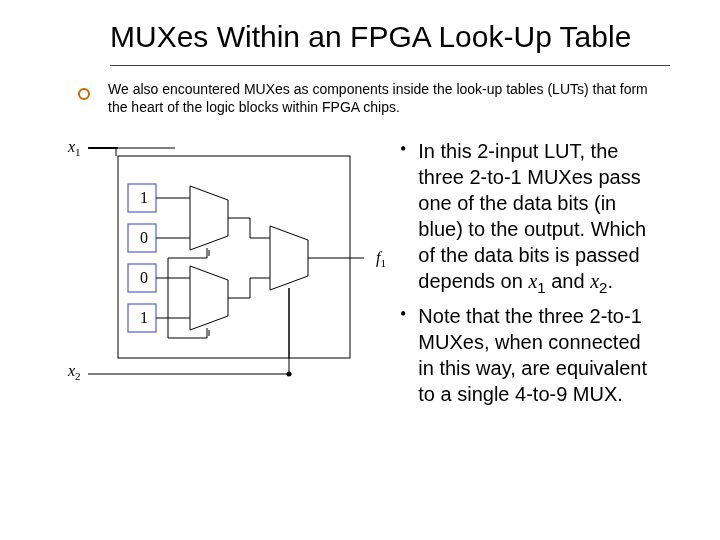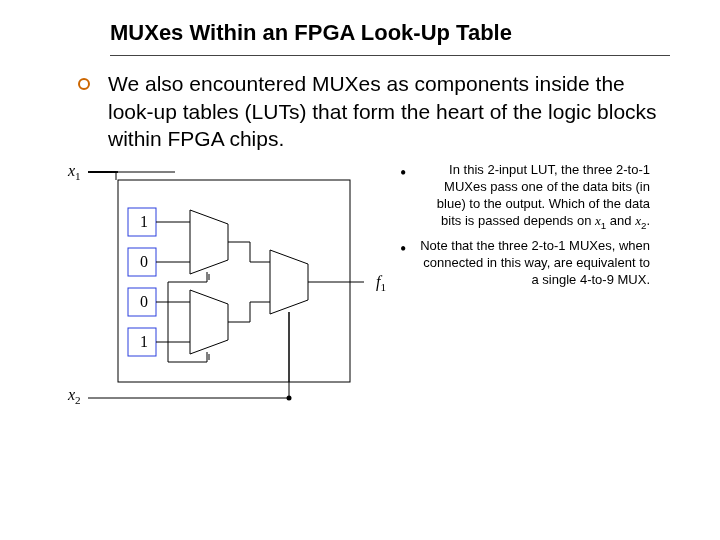--- a/index.html
+++ b/index.html
@@ -9,22 +9,22 @@
     background: #fff;
     font-family: Arial, Helvetica, sans-serif;
     color: #000;
     position: relative;
     overflow: hidden;
   }
   .slide {
     padding: 20px 40px 20px 60px;
   }
   .title {
-    font-size: 22px;
-    font-weight: bold;
+    font-size: 30px;
+    font-weight: normal;
     line-height: 1.15;
     padding-left: 50px;
     padding-right: 40px;
   }
   .hr {
     border: none;
     border-top: 1px solid #444;
     margin: 10px 0 14px 50px;
     width: 560px;
   }
@@ -37,29 +37,28 @@
     height: 12px;
     border: 2px solid #cc6600;
     border-radius: 50%;
     flex: 0 0 auto;
     margin-top: 8px;
     margin-right: 18px;
     margin-left: 18px;
   }
   .body-text {
     font-family: Verdana, Geneva, sans-serif;
-    font-size: 21px;
+    font-size: 14px;
     line-height: 1.3;
     padding-right: 10px;
   }
   .lower {
     display: flex;
-    margin-top: 10px;
+    margin-top: 22px;
     padding-left: 0;
-    text-align: right;
   }
   .diagram-wrap {
     flex: 0 0 340px;
     position: relative;
     height: 260px;
   }
   .notes {
     flex: 1 1 auto;
     padding-right: 30px;
   }
@@ -69,21 +68,21 @@
   }
   .note-dot {
     flex: 0 0 auto;
     font-size: 18px;
     line-height: 1.3;
     padding: 0 12px 0 0;
     font-family: "Times New Roman", serif;
   }
   .note-text {
     font-family: Arial, sans-serif;
-    font-size: 13px;
+    font-size: 20px;
     line-height: 1.3;
   }
   .note-text i { font-style: italic; font-family: "Times New Roman", serif;}
   .note-text sub { font-size: 0.75em; }
   
   .diagram-wrap svg {
     position: absolute;
     top: 0; left: 0;
   }
   .lbl {

